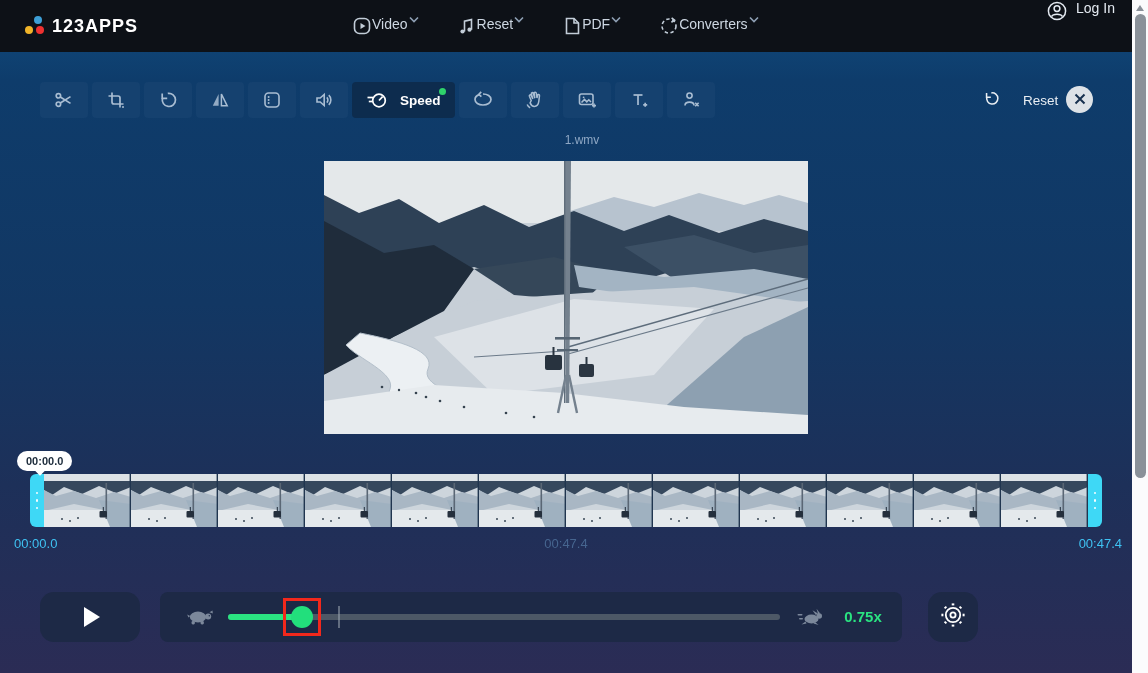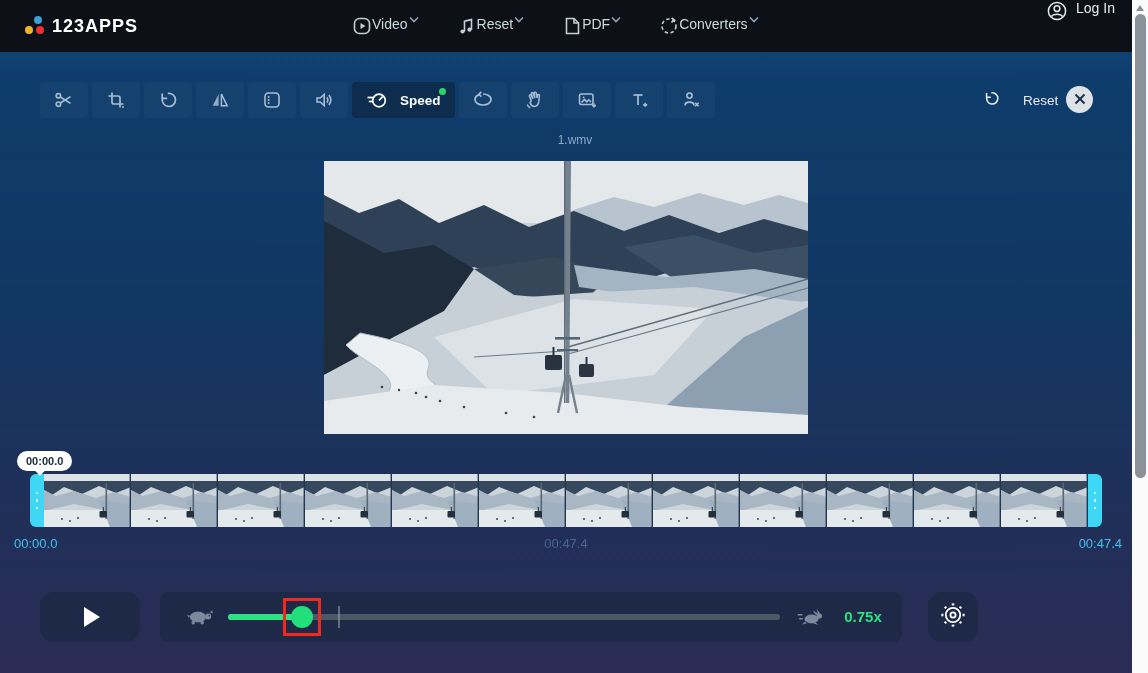--- a/index.html
+++ b/index.html
@@ -31,21 +31,21 @@
   .tool-btn svg { display:block; }
   .tool-btn.active { width:auto; padding:0 14px; background:#0d2c4e; position:relative; gap:12px; }
   .tool-label { color:#fff; font-size:13.5px; font-weight:bold; }
   .green-dot { position:absolute; right:9px; top:6px; width:7px; height:7px; border-radius:50%; background:#2fd36b; }
   .reset { position:absolute; left:983px; top:90px; display:flex; align-items:center; gap:23px;
     color:#e9eef3; font-size:13.5px; cursor:pointer; }
   .close-btn { position:absolute; left:1066px; top:86px; width:27px; height:27px; border-radius:50%;
     background:#dde2e7; display:flex; align-items:center; justify-content:center; cursor:pointer; }
 
   
-  .filename { position:absolute; left:9px; top:133px; width:1132px; text-align:center;
+  .filename { position:absolute; left:16px; top:133px; width:1132px; text-align:center;
     color:#8ea7c4; font-size:12px; }
   .video-frame { position:absolute; left:324px; top:161px; width:484px; height:273px; background:#c7cfd7; }
   .video-frame svg { display:block; }
 
   
   .time-tooltip { position:absolute; left:17px; top:451px; height:20px; padding:0 9px; background:#fff;
     border-radius:10px; display:flex; align-items:center; z-index:3;
     color:#1c2b3a; font-size:11px; font-weight:bold; }
   .time-tooltip .tail { position:absolute; left:19px; bottom:-3px; width:8px; height:8px;
     background:#fff; transform:rotate(45deg); z-index:-1; }

